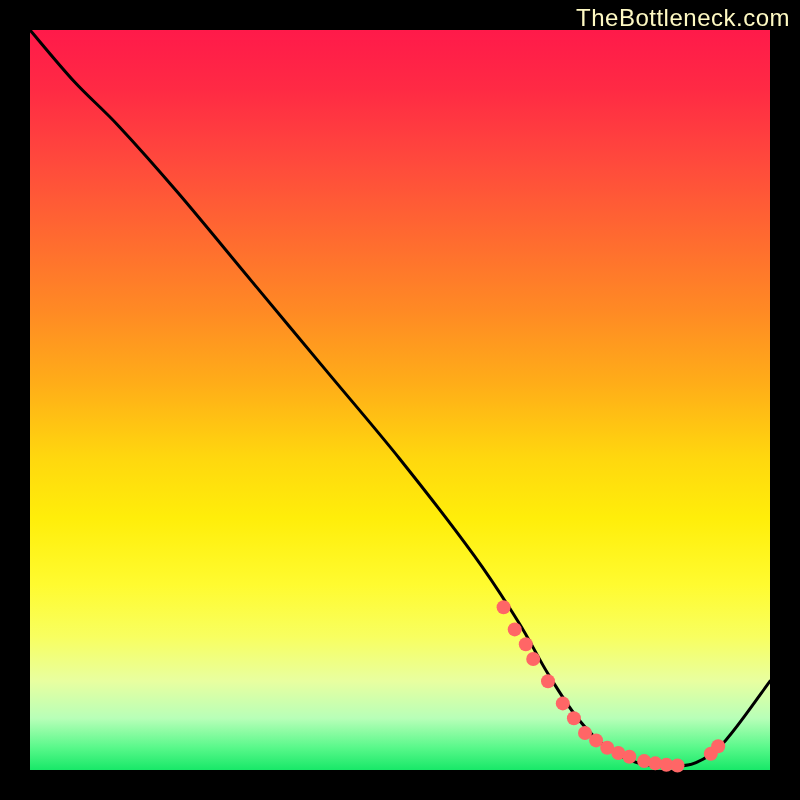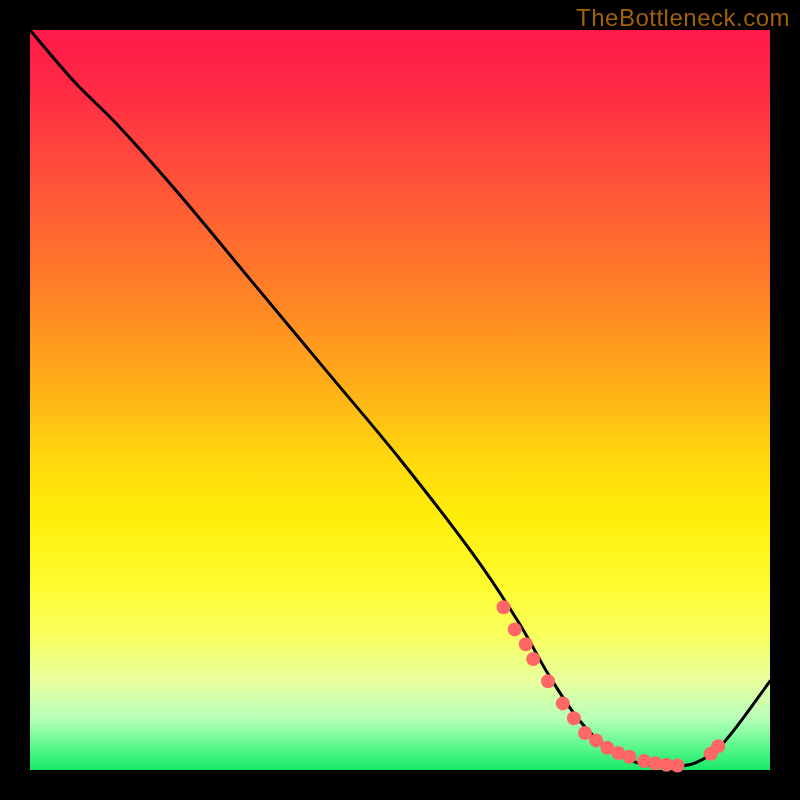--- a/index.html
+++ b/index.html
@@ -14,21 +14,21 @@
   .frame {
     position: relative;
     width: 800px;
     height: 800px;
     background: #000;
   }
   .watermark {
     position: absolute;
     top: 4px;
     right: 10px;
-    color: #a16207;
+    color: #fef9c3;
     font-size: 24px;
     font-weight: 500;
     letter-spacing: 0.5px;
     z-index: 10;
   }
   .plot-area {
     position: absolute;
     left: 30px;
     top: 30px;
     width: 740px;

